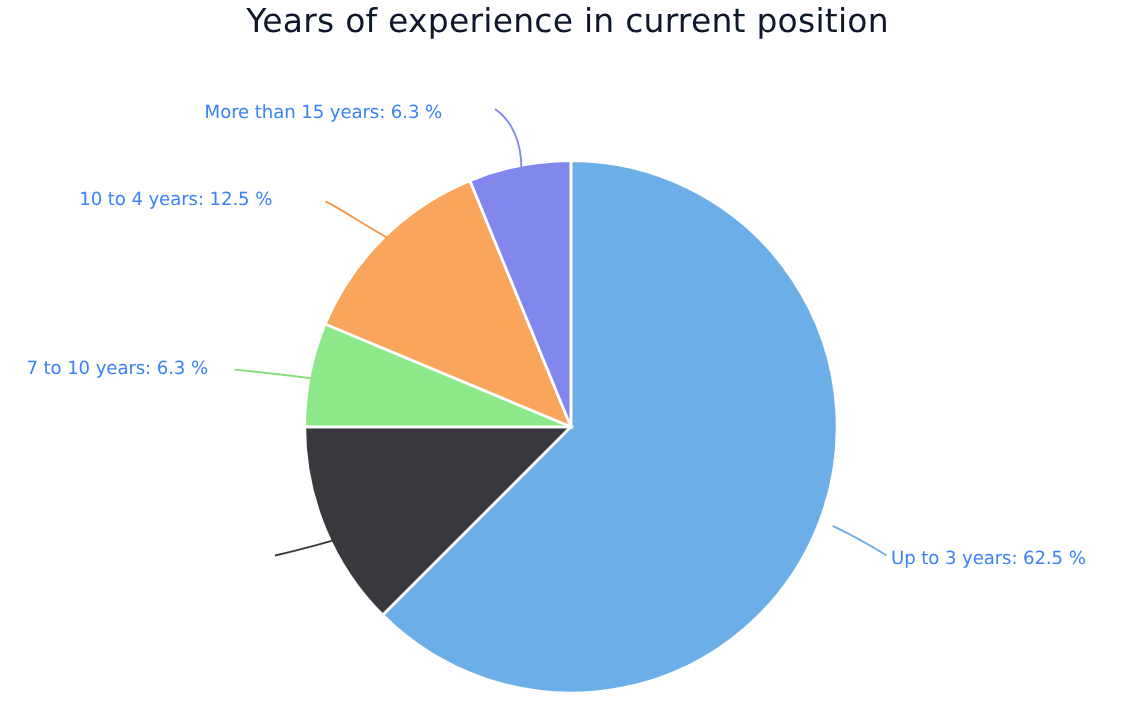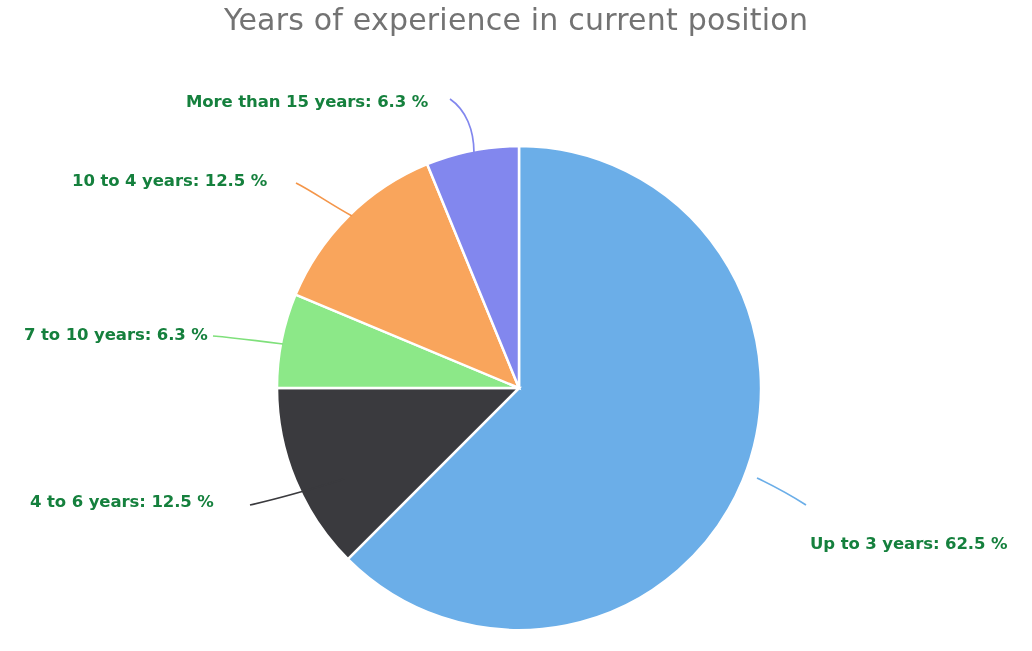--- a/index.html
+++ b/index.html
@@ -19,43 +19,43 @@
   }
   .chart-title {
     position: absolute;
     left: 0;
     top: 2px;
     width: 1032px;
     text-align: center;
     font-family: "DejaVu Sans", sans-serif;
     font-size: 30px;
     font-weight: 400;
-    color: #737373;
+    color: #0f172a;
     letter-spacing: 0.2px;
     white-space: nowrap;
   }
   .pie-svg {
     position: absolute;
     left: 0;
     top: 0;
   }
   .slice-label {
     position: absolute;
     font-family: "DejaVu Sans", sans-serif;
     font-size: 16.5px;
-    font-weight: bold;
-    color: #15803d;
+    font-weight: normal;
+    color: #3b82f6;
     white-space: nowrap;
     letter-spacing: -0.1px;
   }
   .lbl-more15  { left: 186px; top: 92px;  }
   .lbl-10to15  { left: 72px;  top: 171px; }
   .lbl-7to10   { left: 12px;  top: 325px; margin-left: 12px; }
   .lbl-4to6    { left: 30px;  top: 492px; }
-  .lbl-upto3   { left: 810px; top: 498px; margin-top: 36px; }
+  .lbl-upto3   { left: 810px; top: 498px; }
 </style>
 </head>
 <body>
 
 <div class="chart-root" style="background: rgb(255, 255, 255);">
 
   <div class="chart-title">Years of experience in current position</div>
 
   <svg class="pie-svg" width="1032" height="651" viewBox="0 0 1032 651">
 
@@ -80,17 +80,16 @@
       <path d="M 757 478 C 780 489, 795 498, 806 505" stroke="#6BAEE8"></path>
     </g>
   </svg>
 
   <div class="slice-label lbl-more15">More than 15 years: 6.3 %</div>
 
   <div class="slice-label lbl-10to15">10 to 4 years: 12.5 %</div>
 
   <div class="slice-label lbl-7to10">7 to 10 years: 6.3 %</div>
 
-  <div class="slice-label lbl-4to6">4 to 6 years: 12.5 %</div>
 
   <div class="slice-label lbl-upto3">Up to 3 years: 62.5 %</div>
 
 </div>
 
 </body></html>

